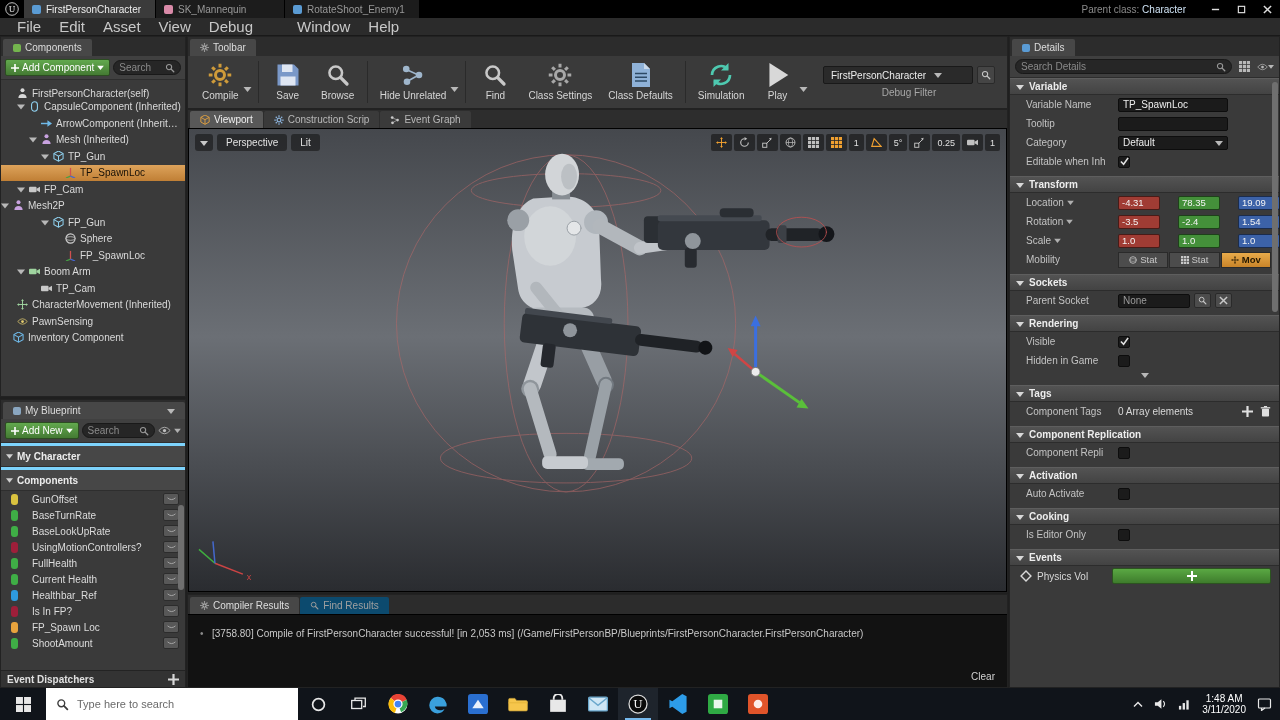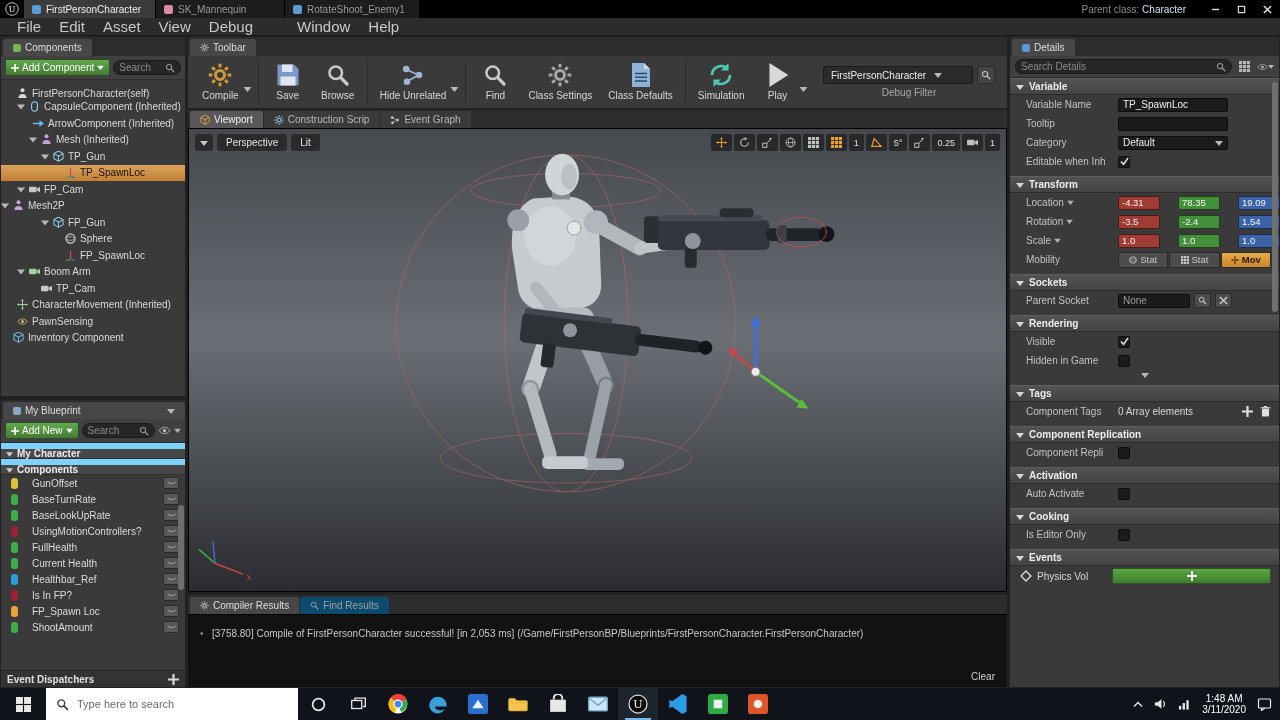--- a/index.html
+++ b/index.html
@@ -41,21 +41,21 @@
 .searchbox input::placeholder{color:#8a8a8a}
 .searchbox .ic{width:10px;height:10px;color:#9a9a9a}
 .tree{flex:1;overflow:hidden;padding-top:2px}
 .trow{display:flex;align-items:center;height:16.5px;gap:4px;padding-right:4px;color:#dadada;white-space:nowrap}
 .trow .exp{width:8px;height:7px;color:#b8b8b8}
 .trow .ti{width:11px;height:11px}
 .trow.selected{background:linear-gradient(#dda35b,#c07f35);color:#171007}
 .trow .tlabel{overflow:hidden;text-overflow:ellipsis}
 
 #myblueprint{left:0;top:399px;width:186px;height:289px;display:flex;flex-direction:column}
-.bsection{height:16px;background:#474747;border-top:6px solid #7dd3fc;border-bottom:1px solid #2e2e2e;display:flex;align-items:center;gap:4px;padding:0 5px;color:#ececec;font-weight:bold}
+.bsection{height:24px;background:#474747;border-top:3px solid #7dd3fc;border-bottom:1px solid #2e2e2e;display:flex;align-items:center;gap:4px;padding:0 5px;color:#ececec;font-weight:bold}
 .bsection .ic{width:7px;height:6px;color:#cfcfcf}
 .vrows{overflow:hidden}
 .vrow{display:flex;align-items:center;gap:14px;height:16px;padding:0 6px 0 10px}
 .vpill{width:7px;height:11px;border-radius:3px;flex:0 0 auto}
 .vlabel{flex:1;overflow:hidden;text-overflow:ellipsis;white-space:nowrap;color:#dcdcdc}
 .veye{width:16px;height:12px;background:#585858;border:1px solid #2c2c2c;border-radius:2px;display:flex;align-items:center;justify-content:center;color:#b8b8b8;flex:0 0 auto}
 .bfooter{margin-top:auto;height:17px;background:#333;border-top:1px solid #232323;display:flex;align-items:center;padding:0 6px;font-weight:bold;color:#e0e0e0}
 .bfooter .ic{margin-left:auto;width:11px;height:11px;color:#d8d8d8}
 .scrollthumb{position:absolute;width:6px;background:#6f6f6f;border-radius:3px}
 
@@ -273,21 +273,21 @@
               <path d="M0 1h8L4 6z" fill="currentColor"></path>
             </svg>
           </span>
           <span class="ti ic" style="color: rgb(143, 208, 238);">
             <svg viewBox="0 0 8 12">
               <rect x="0.8" y="0.8" width="6.4" height="10.4" rx="3.2" fill="none" stroke="currentColor" stroke-width="1.2"></rect>
             </svg>
           </span>
           <span class="tlabel">CapsuleComponent (Inherited)</span>
         </div>
-        <div class="trow" style="padding-left: 20px;">
+        <div class="trow" style="padding-left: 28px;">
           <span class="exp ic"></span>
           <span class="ti ic" style="color: rgb(111, 185, 232);">
             <svg viewBox="0 0 12 10">
               <line y1="5" x2="8" y2="5" stroke="currentColor" stroke-width="1.6"></line>
               <path d="M12 5L7 1.5v7z" fill="currentColor"></path>
             </svg>
           </span>
           <span class="tlabel">ArrowComponent (Inherited)</span>
         </div>
         <div class="trow" style="padding-left: 28px;">

